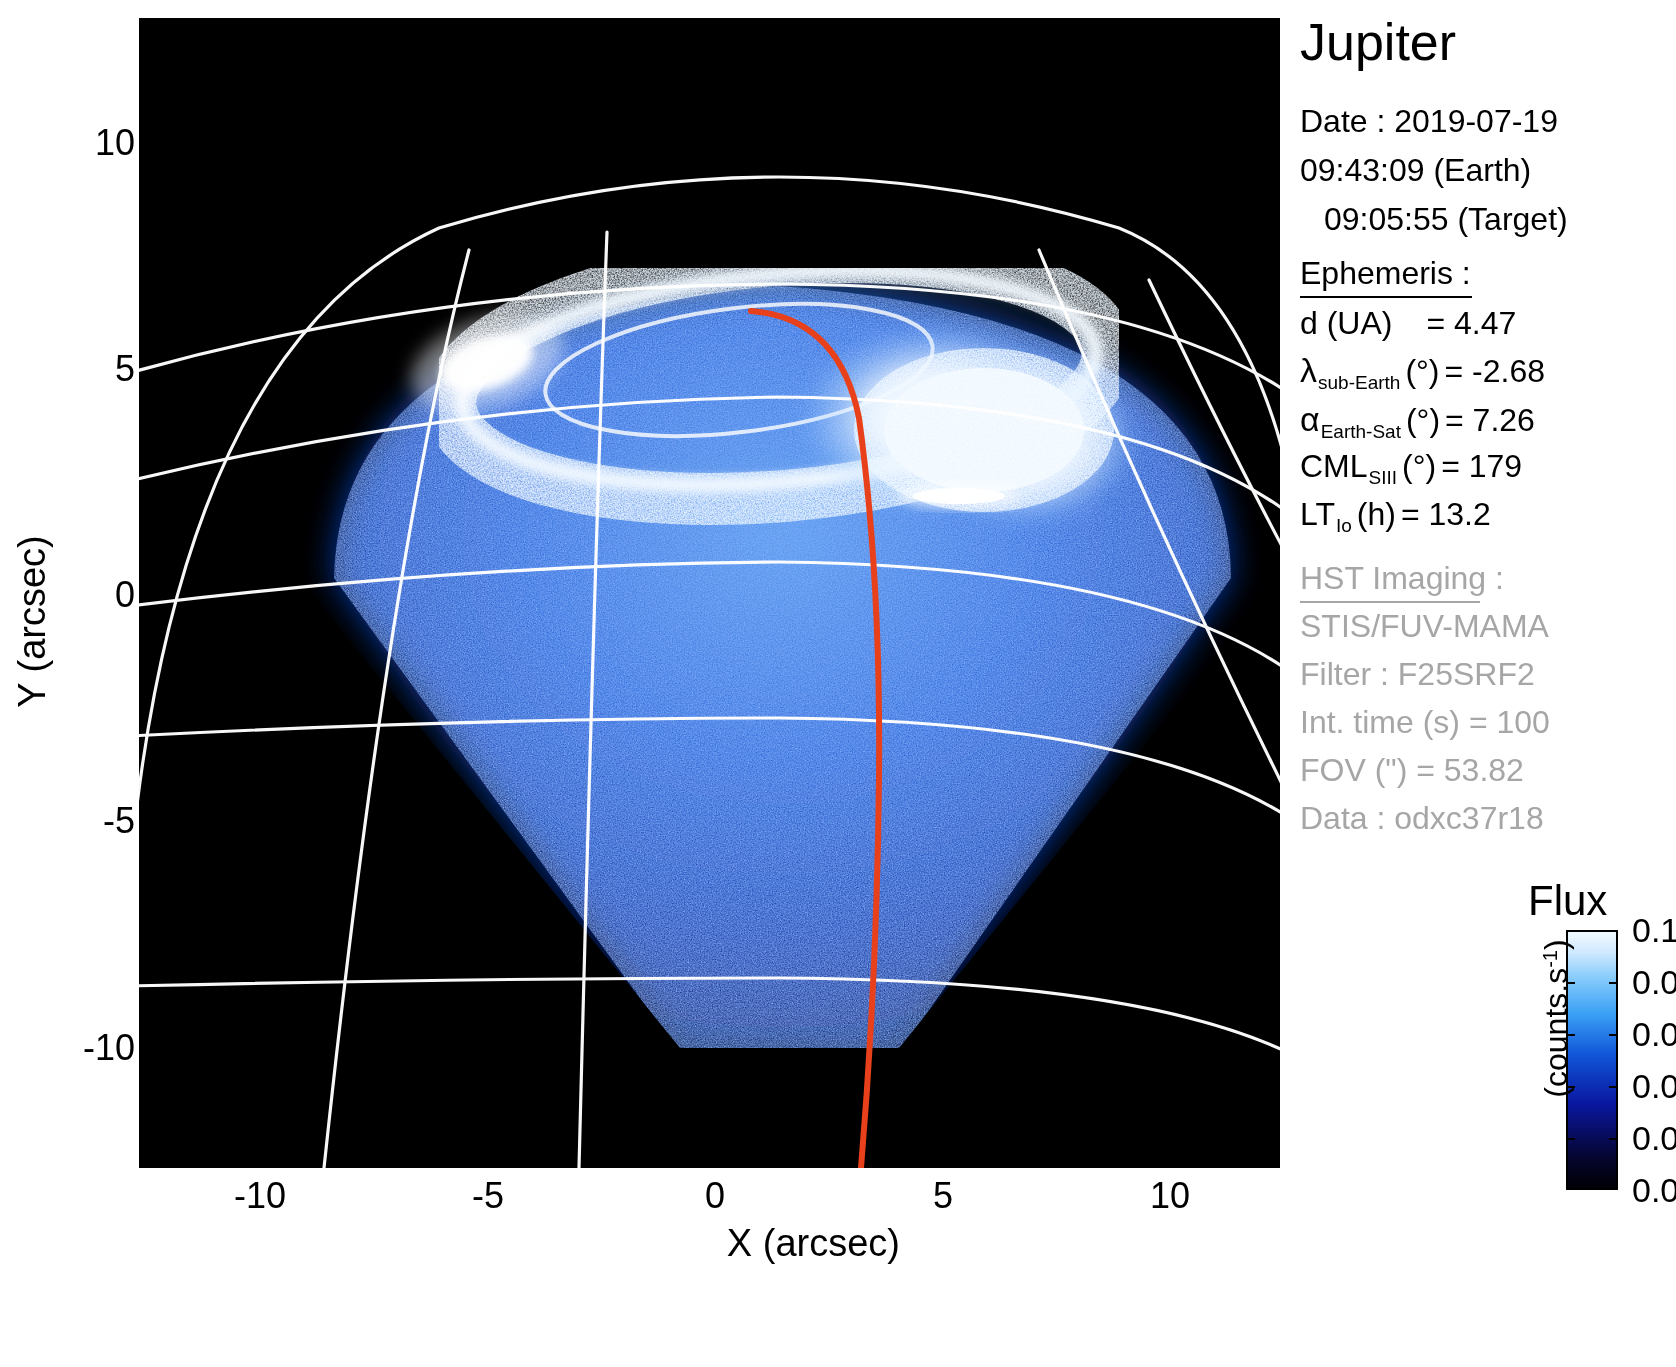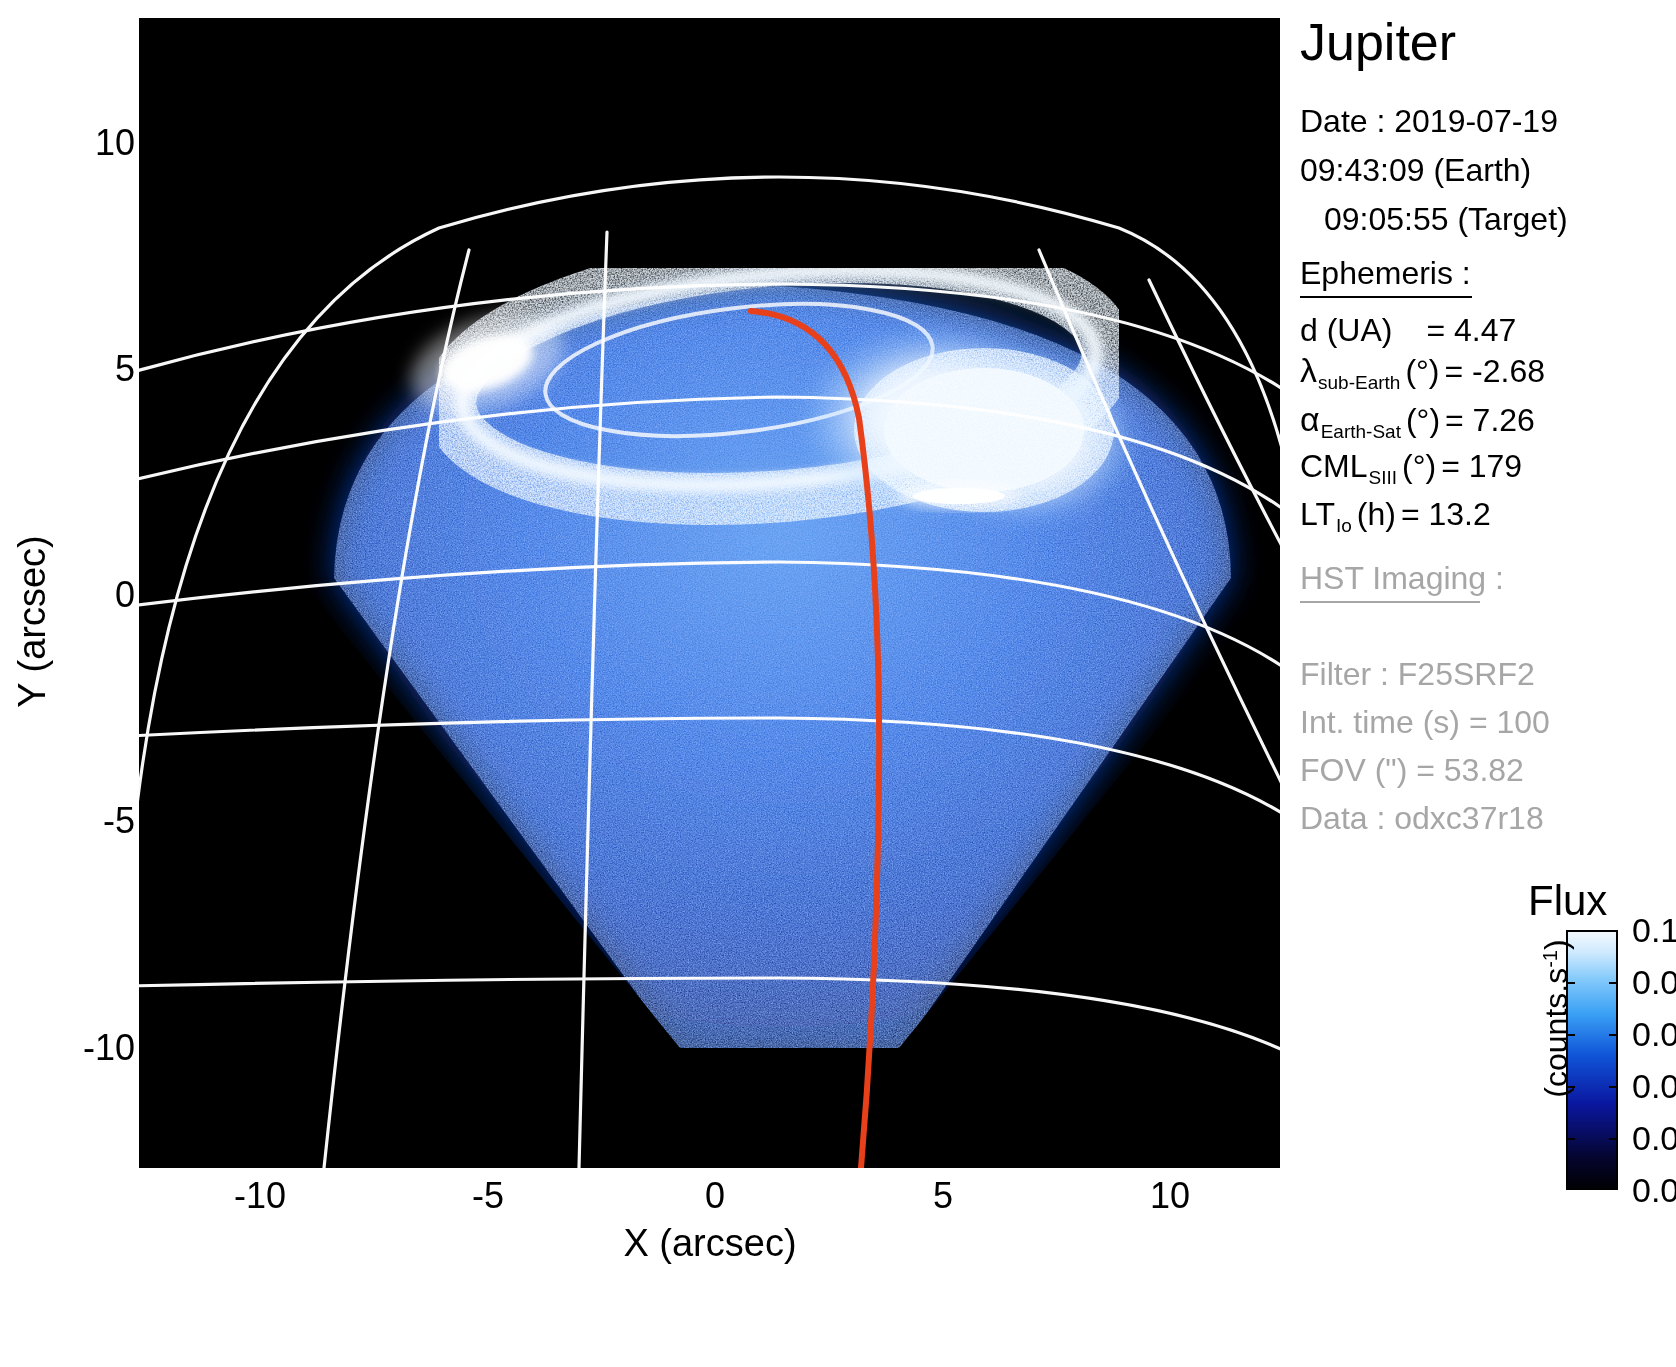--- a/index.html
+++ b/index.html
@@ -6,21 +6,21 @@
   body{width:1676px;height:1367px;position:relative;overflow:hidden;
        font-family:"Liberation Sans",sans-serif;color:#000;}
 
   
   #plot-area{position:absolute;left:139px;top:18px;width:1141px;height:1150px;
              background:#000;overflow:hidden;}
   #plot-svg{position:absolute;left:0;top:0;width:1141px;height:1150px;}
   .ytick-inner{position:absolute;text-align:right;width:120px;font-size:36px;}
   .xtick{position:absolute;text-align:center;width:120px;font-size:36px;}
   #x-axis-title{position:absolute;left:520px;top:1222px;width:380px;
-                text-align:center;font-size:38px;}
+                text-align:right;font-size:38px;}
   #y-axis-title{position:absolute;left:-118px;top:600px;width:300px;
                 text-align:center;font-size:38px;
                 transform:rotate(-90deg);transform-origin:center center;}
 
   
   #side-panel{position:absolute;left:1296px;top:0;width:380px;height:1070px;}
   #target-title{position:absolute;left:4px;top:12px;font-size:52px;}
 
   .obs-line{position:absolute;left:4px;font-size:32px;white-space:nowrap;}
   #obs-date{top:103px;} #obs-earth{top:152px;} #obs-target{top:201px;margin-left:24px;}
@@ -220,21 +220,21 @@
 
   <div class="obs-line" id="obs-date">Date : 2019-07-19</div>
   <div class="obs-line" id="obs-earth">09:43:09 (Earth)</div>
   <div class="obs-line" id="obs-target">09:05:55 (Target)</div>
 
   <div id="ephem-head">Ephemeris :</div>
   <div id="ephem-rule"></div>
 
   <div class="eph-row" id="eph0">
     <span class="eph-name">d (UA)</span>
-    <span class="eph-val" style="padding-left:34px;margin-top:7px;">= 4.47</span>
+    <span class="eph-val" style="padding-left:34px;">= 4.47</span>
   </div>
 
   <div class="eph-row" id="eph1">
     <span class="eph-sym">λ</span>
     <span class="eph-sub">sub-Earth</span>
     <span class="eph-unit">(°)</span>
     <span class="eph-val">= -2.68</span>
   </div>
 
   <div class="eph-row" id="eph2">
@@ -253,20 +253,21 @@
 
   <div class="eph-row" id="eph4">
     <span class="eph-name">LT</span>
     <span class="eph-sub">Io</span>
     <span class="eph-unit">(h)</span>
     <span class="eph-val">= 13.2</span>
   </div>
 
   <div id="hst-head">HST Imaging :</div>
   <div id="hst-rule"></div>
+  <div class="hst-line" id="hst0">STIS/FUV-MAMA</div>
   <div class="hst-line" id="hst1">Filter : F25SRF2</div>
   <div class="hst-line" id="hst2">Int. time (s) = 100</div>
   <div class="hst-line" id="hst3">FOV (") = 53.82</div>
   <div class="hst-line" id="hst4">Data : odxc37r18</div>
 
   <div id="cbar-title">Flux</div>
   <div id="cbar"></div>
 
   <div class="cbar-tick-label" style="top:911px;">0.10</div>
   <div class="cbar-tick-label" style="top:963px;">0.08</div>

